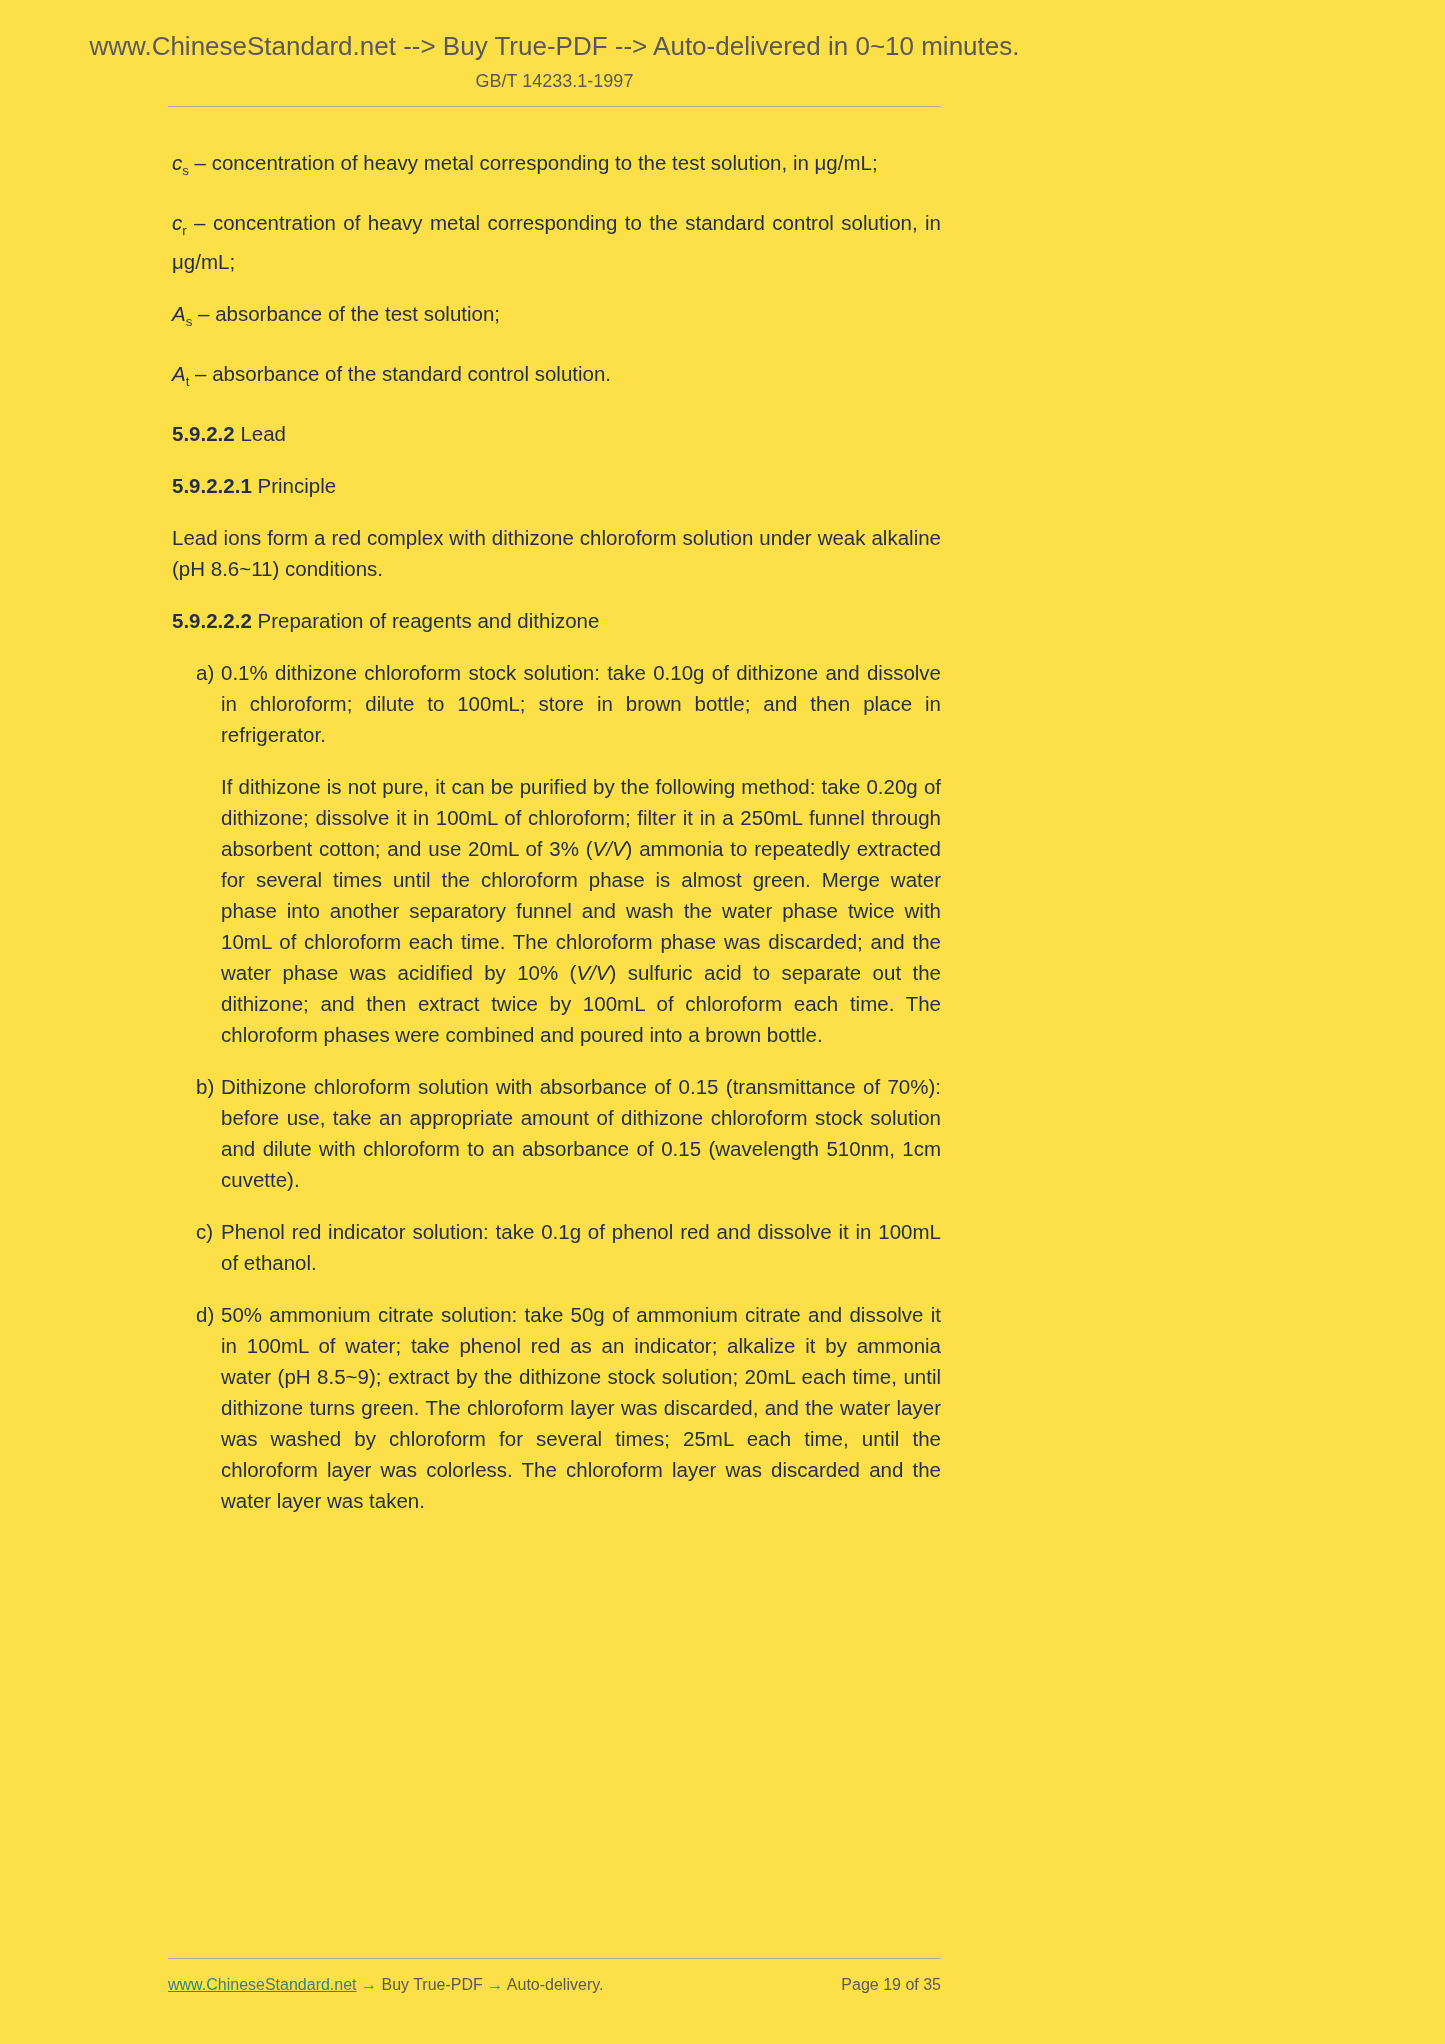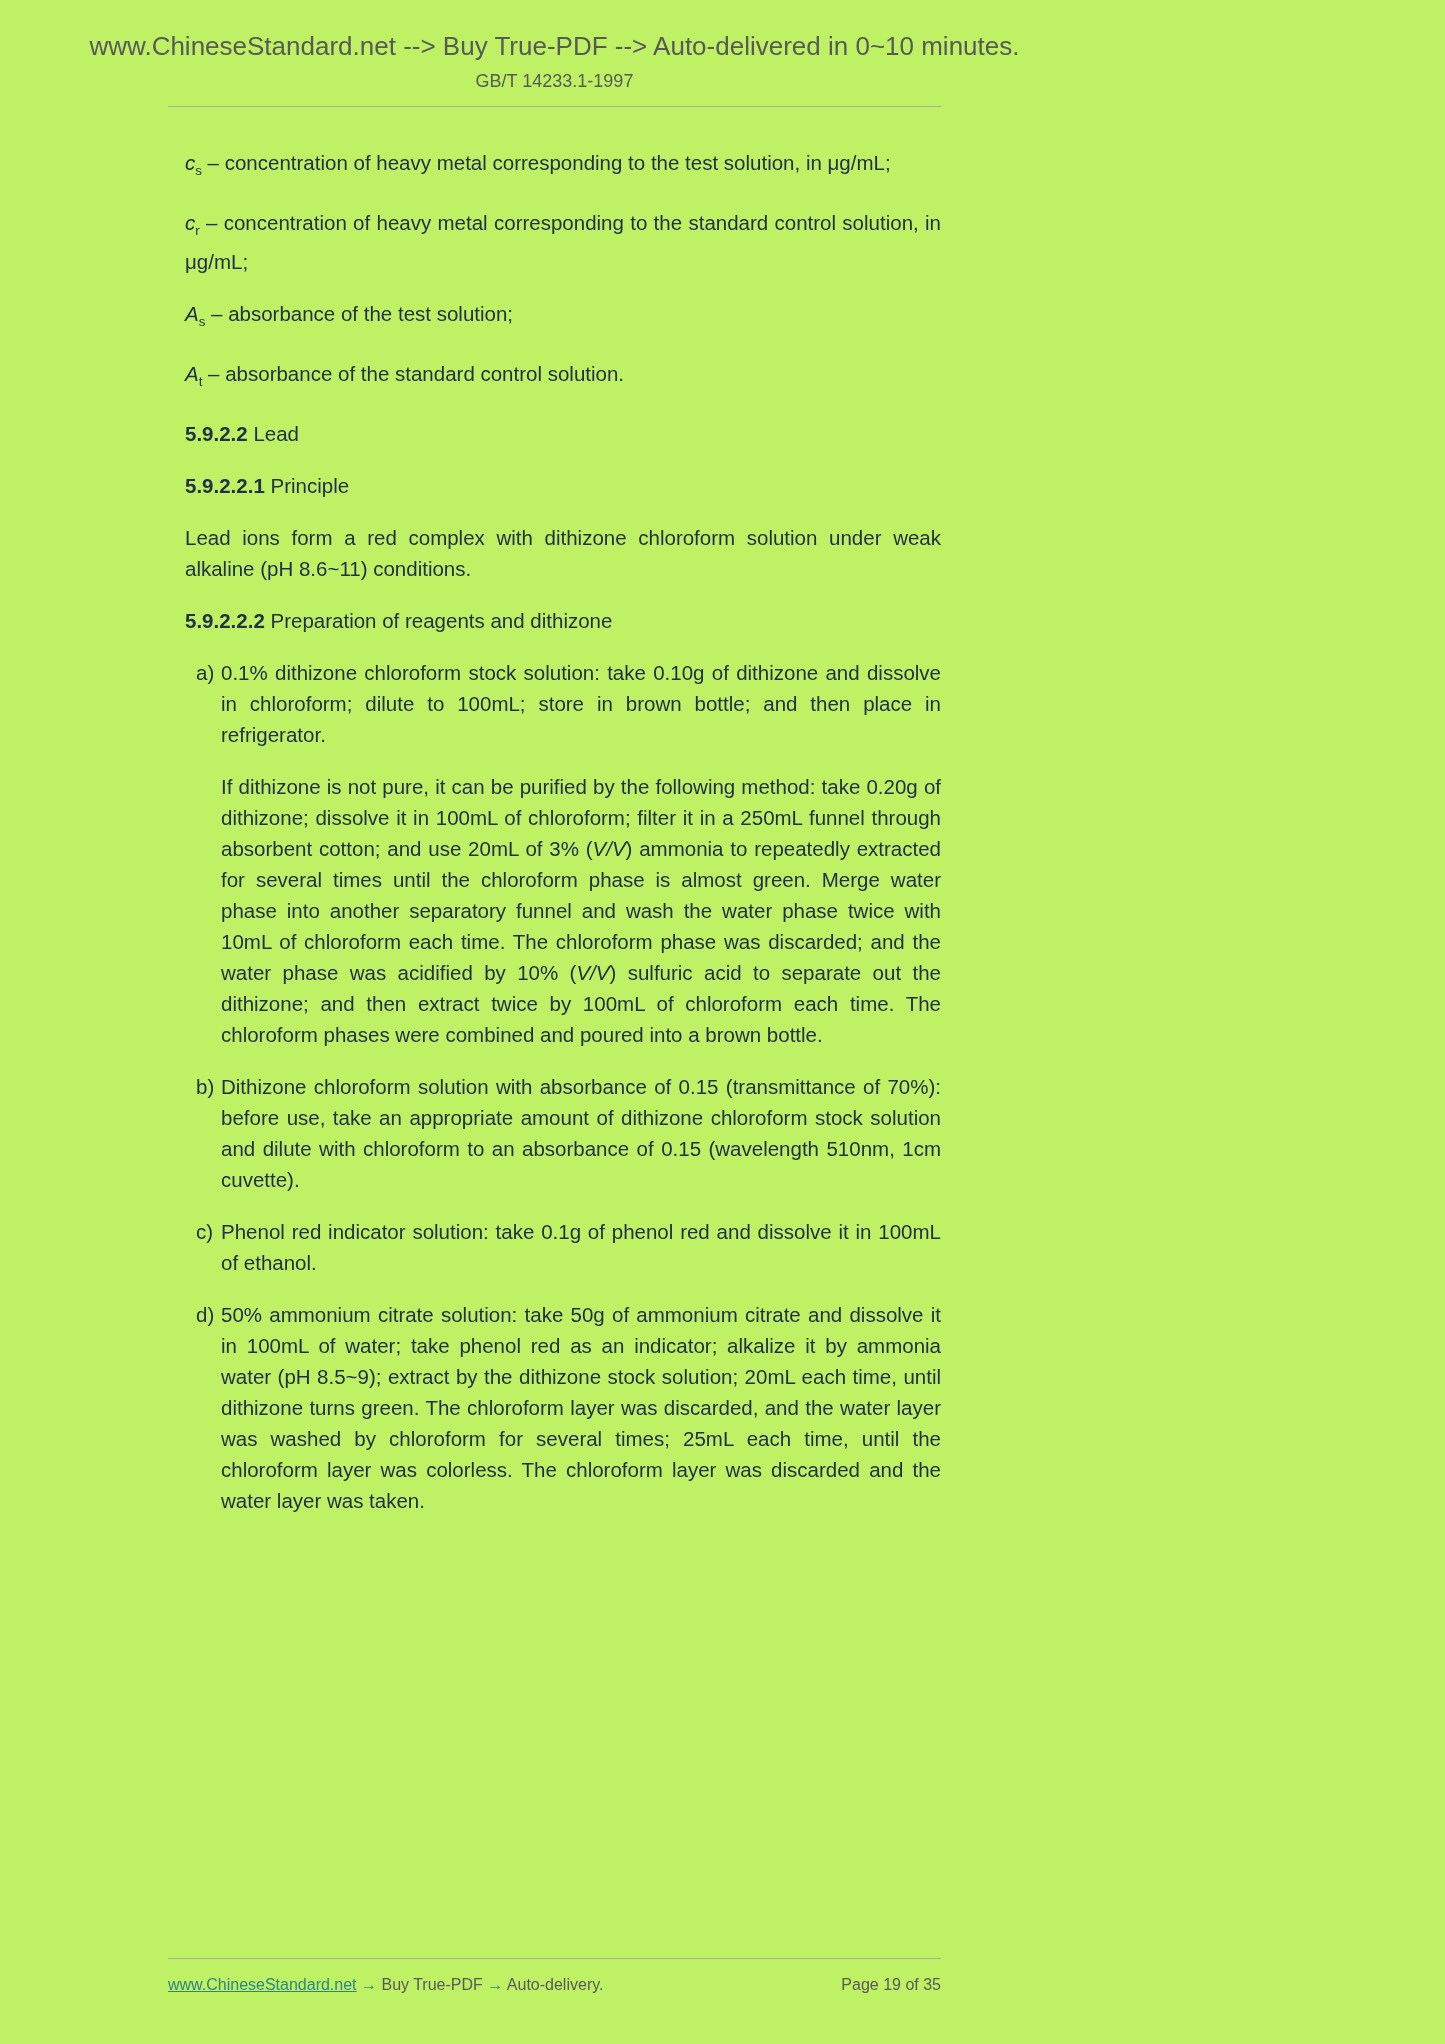--- a/index.html
+++ b/index.html
@@ -2,21 +2,21 @@
 <html><head>
 <meta charset="utf-8">
 <style>
   html, body { margin: 0; padding: 0; }
   body { background: #ffffff; font-family: "Liberation Sans", sans-serif; }
 
   .page {
     position: relative;
     width: 1445px;
     height: 2044px;
-    background: #bef264;
+    background: #fde047;
     overflow: hidden;
   }
   .content {
     position: absolute;
     left: 168px;
     top: 0;
     width: 773px;
   }
 
   
@@ -42,21 +42,21 @@
   }
 
   
   main {
     display: block;
     margin-top: 40px;
     font-size: 20.5px;
     line-height: 31px;
     color: #233047;
   }
-  main p { margin: 0 0 21px 17px; }
+  main p { margin: 0 0 21px 4px; }
   .para { text-align: justify; }
   .definition i { font-style: italic; }
   sub { font-size: 0.65em; }
   .heading { margin-top: 10px; }
   .heading b { font-weight: 700; }
 
   .list-item { display: flex; margin-left: 28px; margin-bottom: 21px; }
   .list-item .marker { flex: 0 0 25px; }
   .list-item .item-text { flex: 1; text-align: justify; }
   .note { margin-left: 53px; text-align: justify; }

